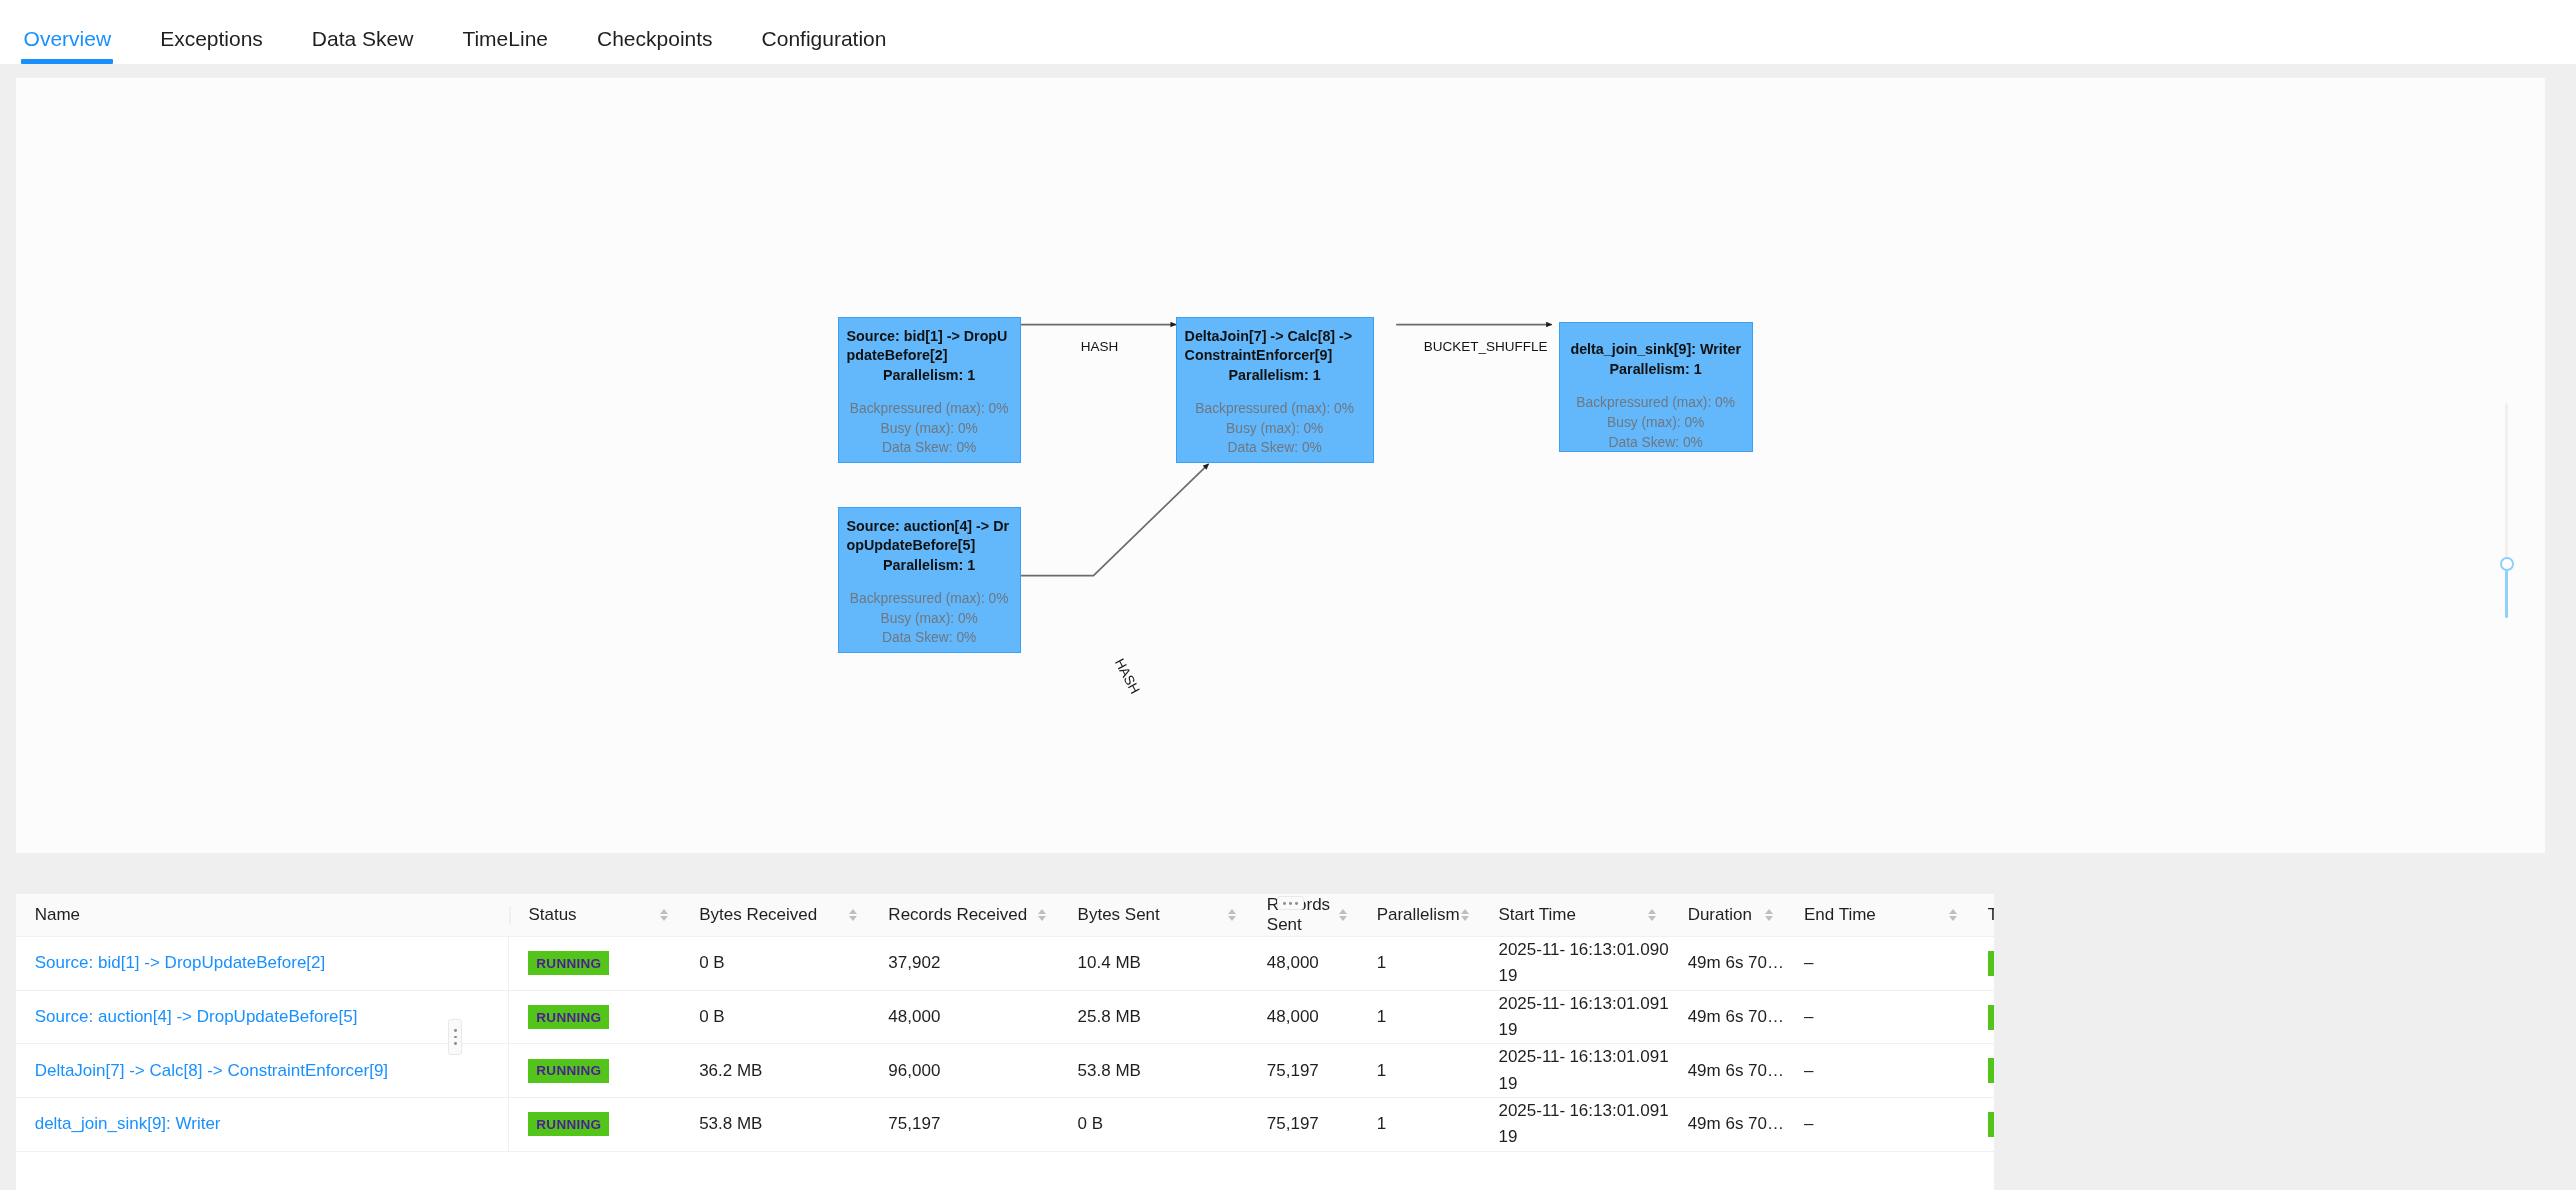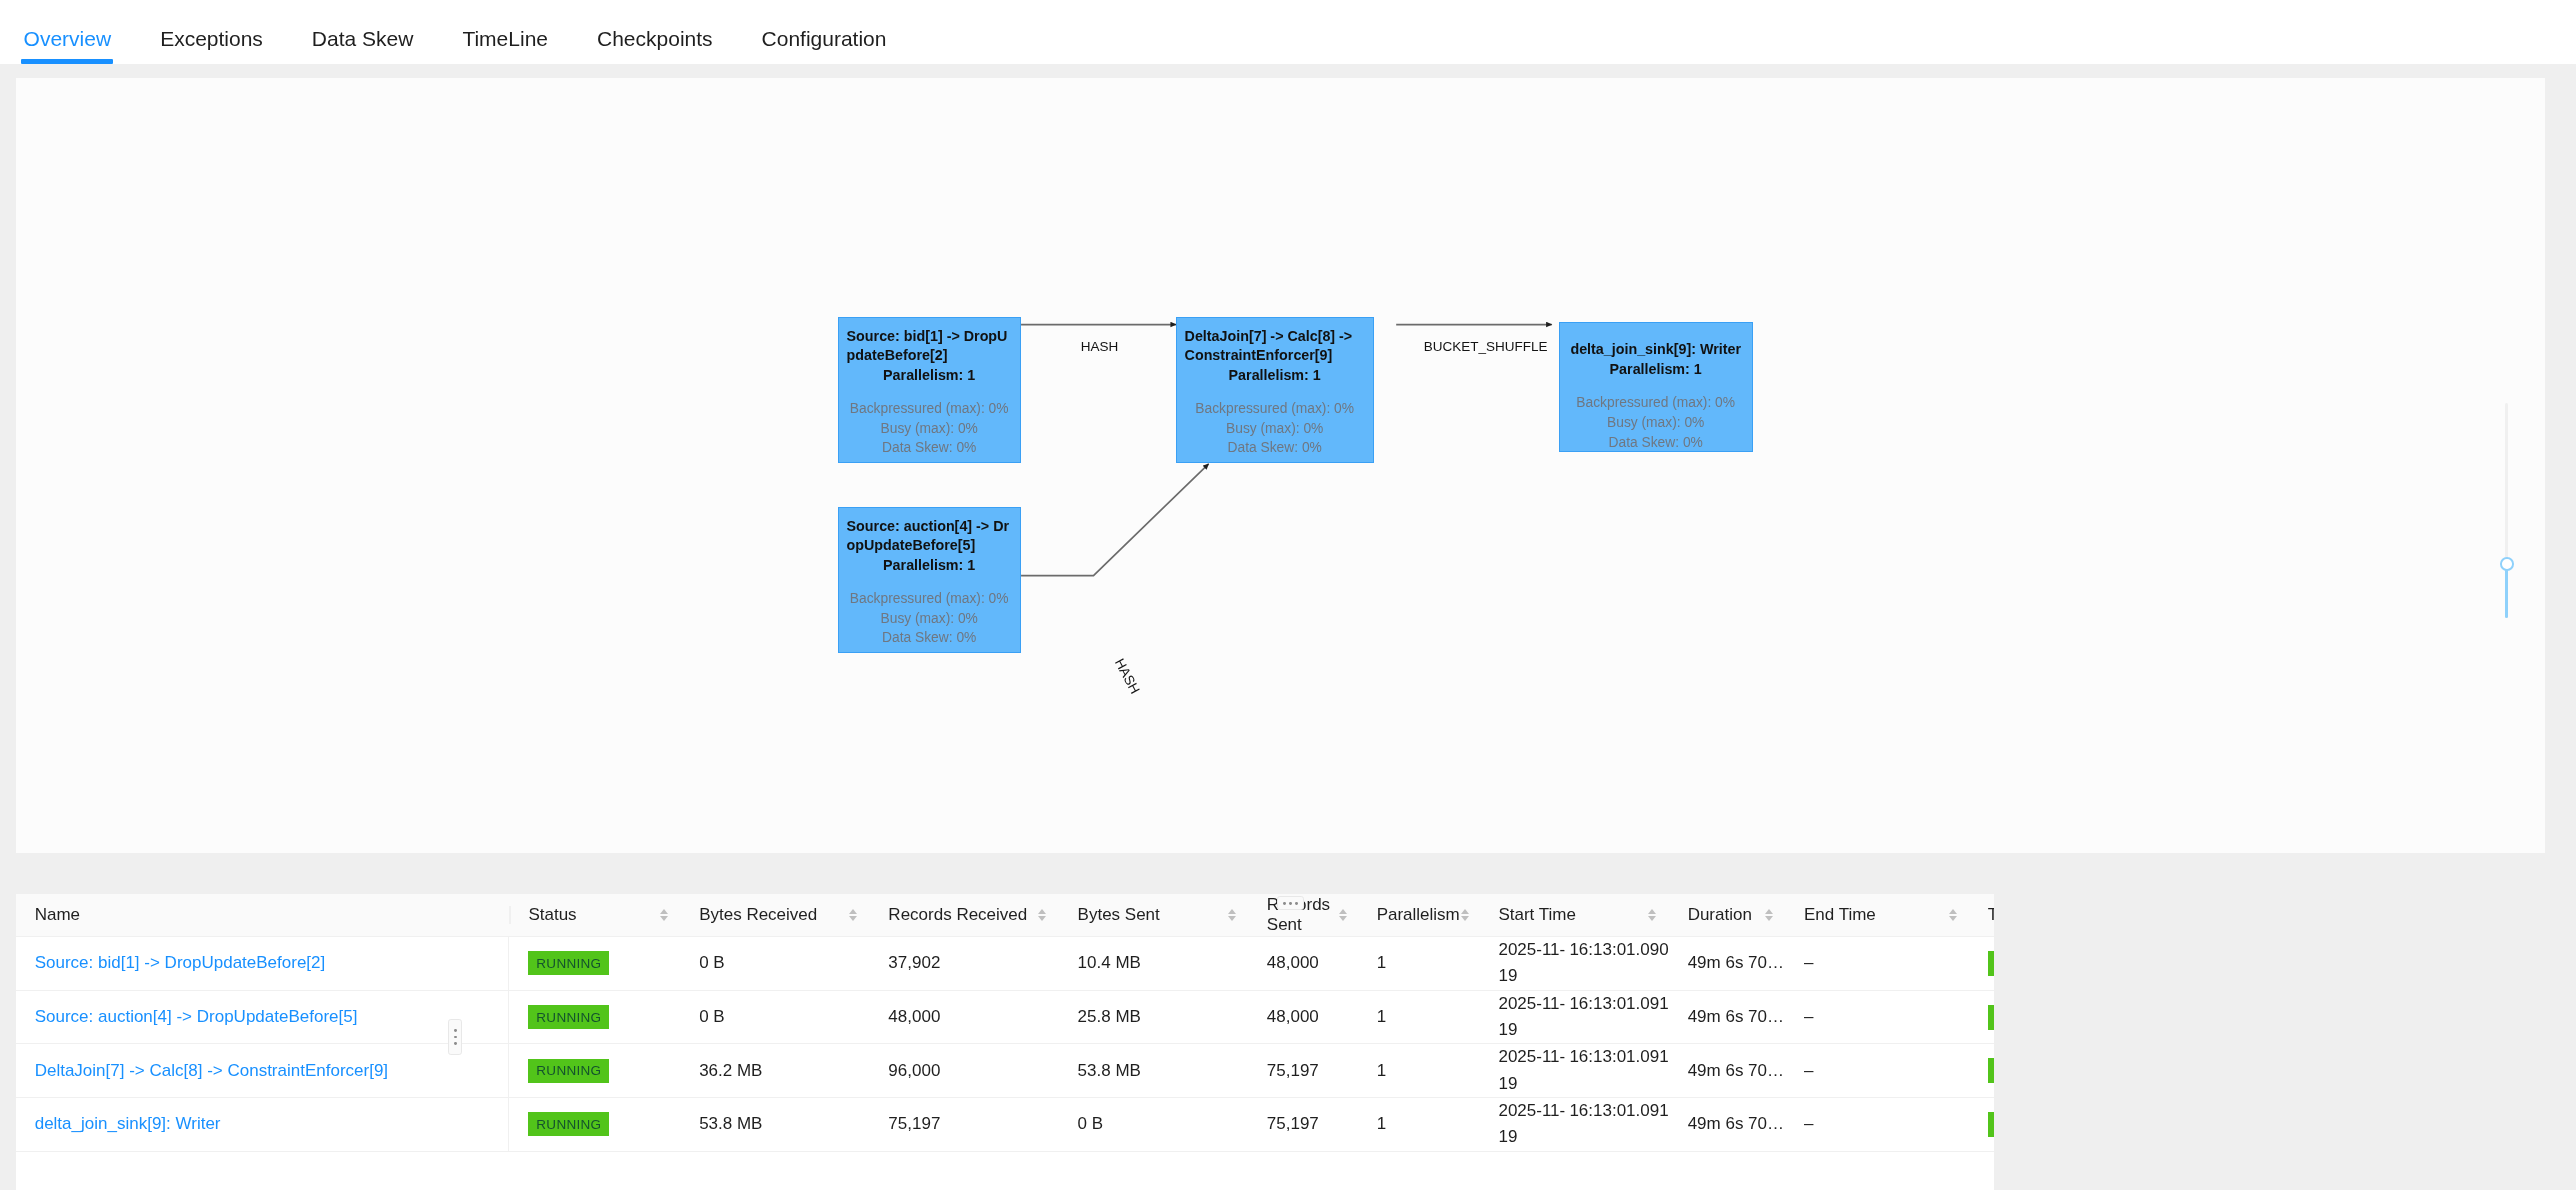--- a/index.html
+++ b/index.html
@@ -134,22 +134,22 @@
     height:47px; font-size:17px; color:#1f1f1f; padding:0 0 0 19px;
     border-bottom:1.1px solid #f0f0f0; vertical-align:middle;
     overflow:hidden; text-overflow:ellipsis; white-space:nowrap;
   }
   tbody td.namecell{ position:relative; }
   tbody td.namecell:after{
     content:""; position:absolute; right:0; top:0; bottom:0; width:1.1px; background:#f0f0f0;
   }
   tbody td a{ color:#1890ff; text-decoration:none; cursor:pointer; }
   .badge-running{
-    display:inline-block; background:#52c41a; color:#14532d;
-    font-size:13.5px; font-weight:normal; padding:4.5px 7.9px; letter-spacing:0.3px;
+    display:inline-block; background:#52c41a; color:#4c1d95;
+    font-size:13.5px; font-weight:bold; padding:4.5px 7.9px; letter-spacing:0.3px;
   }
   .badge-tasks{
     display:inline-block; background:#52c41a; color:#ffffff;
     font-size:14.6px; font-weight:bold; padding:4.5px 7.3px; min-width:7.9px; text-align:center;
   }
   .stacked{ display:flex; line-height:1.55; white-space:normal; }
 </style>
 </head>
 <body>
 

